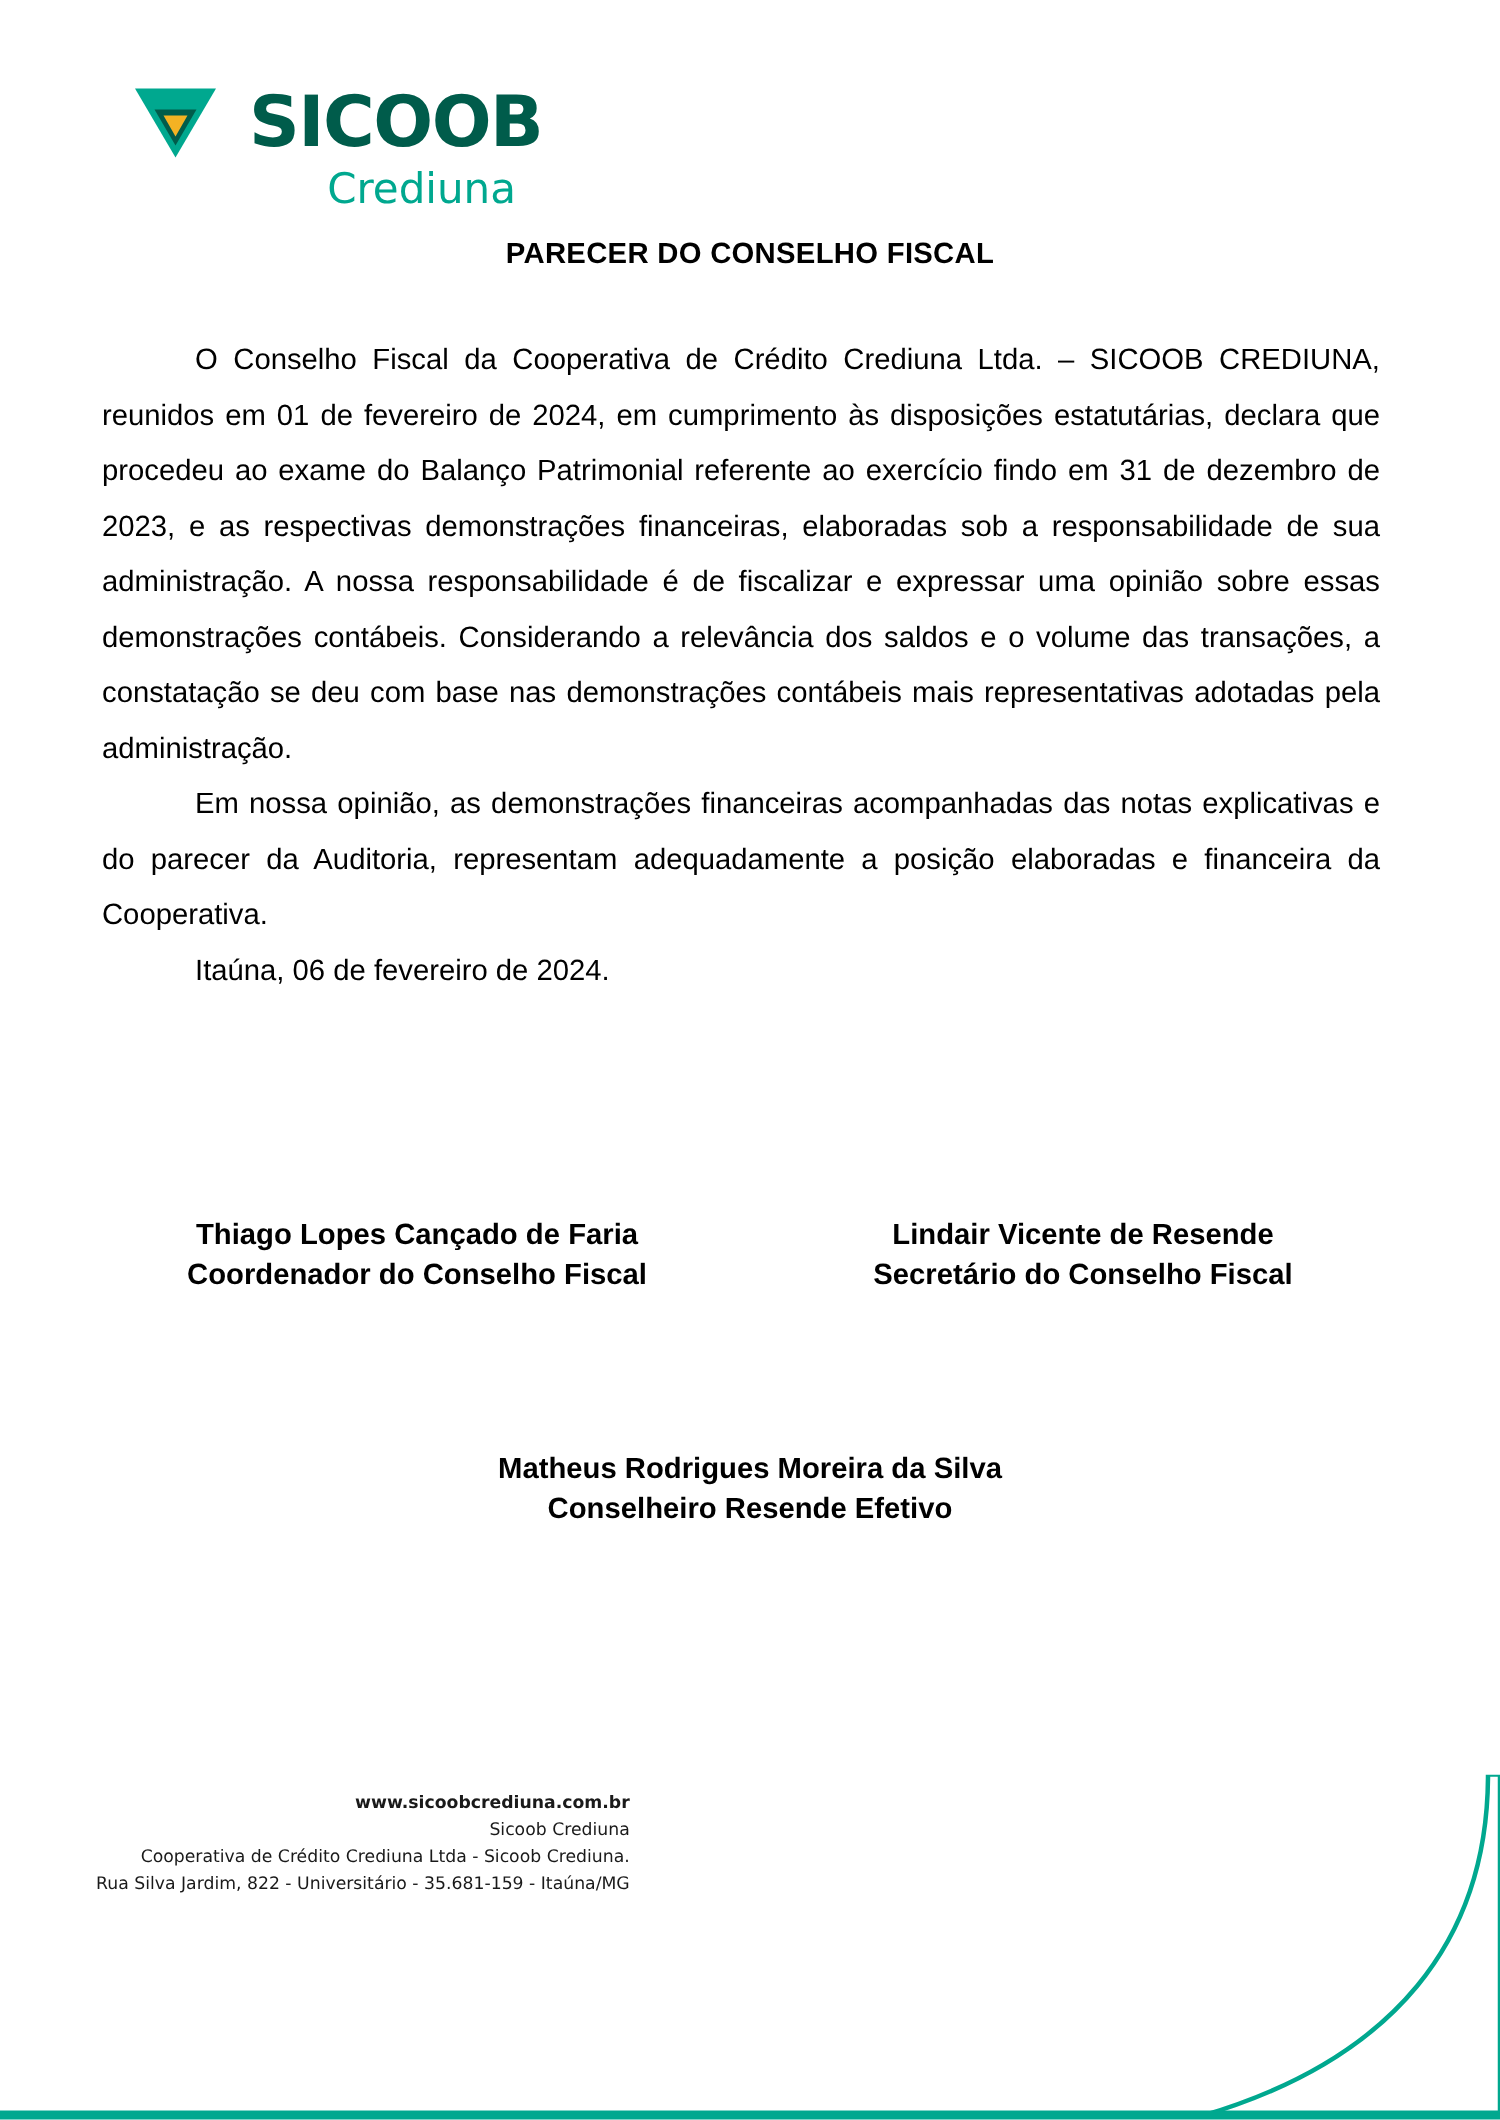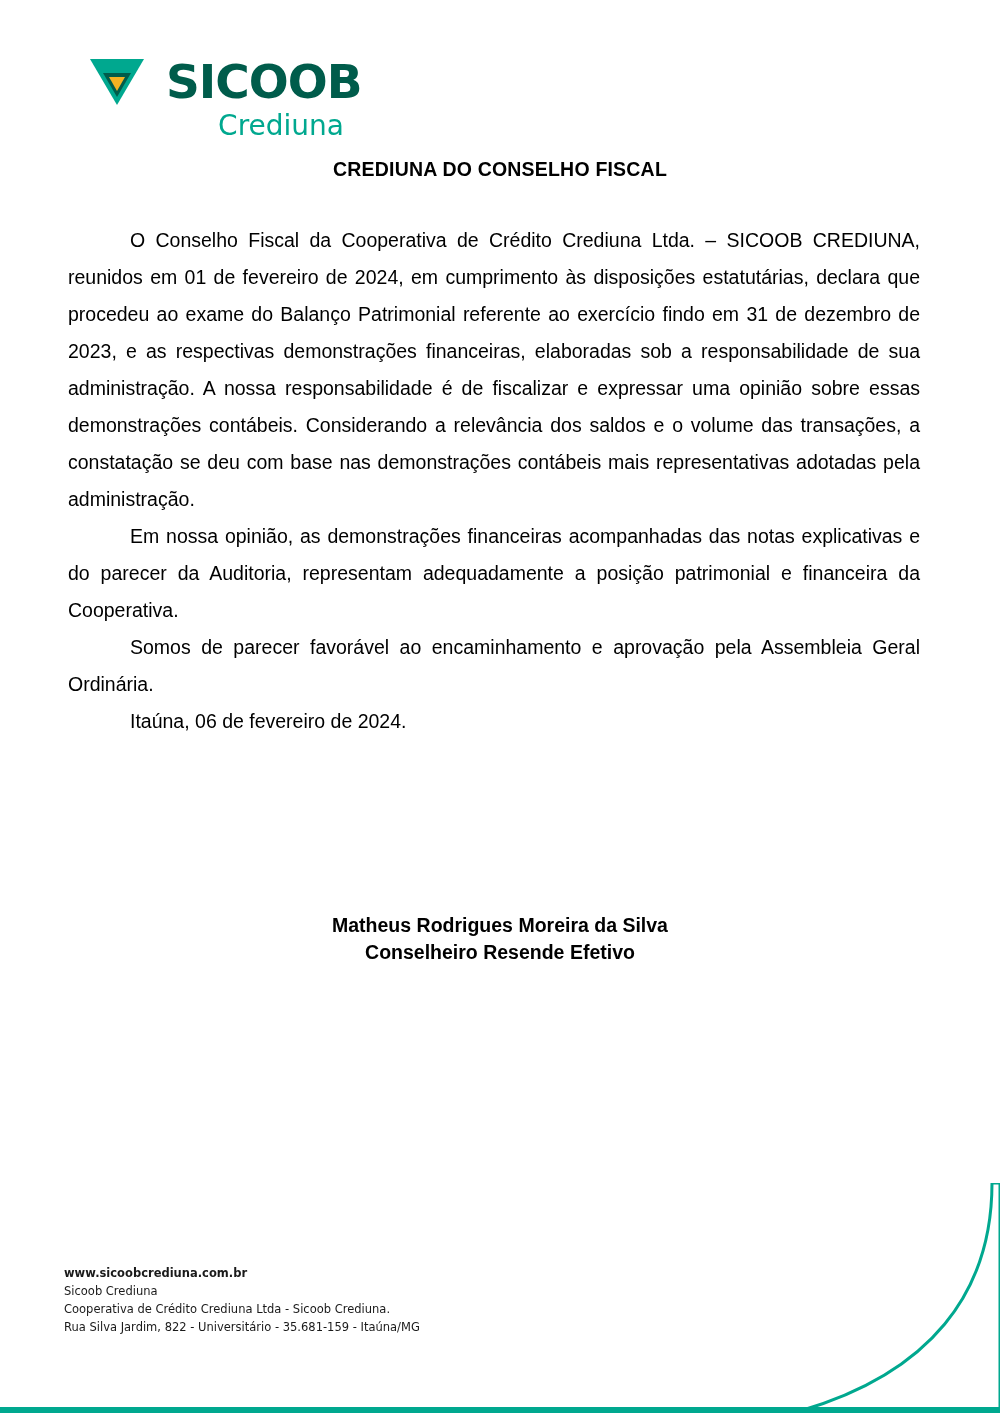--- a/index.html
+++ b/index.html
@@ -114,25 +114,26 @@
   }
   .sig-center {
     margin-top: 102px;
     text-align: center;
   }
 
   
   .footer {
     position: absolute;
     left: 64px;
-    top: 1264px;
+    top: 1192px;
     font-family: "DejaVu Sans", sans-serif;
     font-size: 11.5px;
     line-height: 18px;
     color: #1a1a1a;
+    text-align: right;
   }
   .footer .site {
     font-weight: bold;
   }
   .footer-swoosh {
     position: absolute;
     right: 0;
     bottom: 0;
     width: 240px;
     height: 230px;
@@ -158,30 +159,39 @@
         <polygon points="2,4 56,4 29,50" fill="#00A88F"></polygon>
         <polygon points="15,18 43,18 29,42" fill="#005C4B"></polygon>
         <polygon points="21,22 37,22 29,36" fill="#F4B223"></polygon>
       </svg>
     </span>
     <span class="logo-word">SICOOB</span>
   </div>
   <div class="logo-sub">Crediuna</div>
 </div>
 
-<div class="doc-title">CREDIUNA DO CONSELHO FISCAL</div>
+<div class="doc-title">PARECER DO CONSELHO FISCAL</div>
 
 <div class="content">
   <p class="para">O Conselho Fiscal da Cooperativa de Crédito Crediuna Ltda. – SICOOB CREDIUNA, reunidos em 01 de fevereiro de 2024, em cumprimento às disposições estatutárias, declara que procedeu ao exame do Balanço Patrimonial referente ao exercício findo em 31 de dezembro de 2023, e as respectivas demonstrações financeiras, elaboradas sob a responsabilidade de sua administração. A nossa responsabilidade é de fiscalizar e expressar uma opinião sobre essas demonstrações contábeis. Considerando a relevância dos saldos e o volume das transações, a constatação se deu com base nas demonstrações contábeis mais representativas adotadas pela administração.</p>
-  <p class="para">Em nossa opinião, as demonstrações financeiras acompanhadas das notas explicativas e do parecer da Auditoria, representam adequadamente a posição patrimonial e financeira da Cooperativa.</p>
-  <p class="para">Somos de parecer favorável ao encaminhamento e aprovação pela Assembleia Geral Ordinária.</p>
+  <p class="para">Em nossa opinião, as demonstrações financeiras acompanhadas das notas explicativas e do parecer da Auditoria, representam adequadamente a posição elaboradas e financeira da Cooperativa.</p>
   <p class="para place-date">Itaúna, 06 de fevereiro de 2024.</p>
 </div>
 
 <div class="signatures">
+  <div class="sig-row">
+    <div class="sig-col">
+      <div class="sig-name">Thiago Lopes Cançado de Faria</div>
+      <div class="sig-role">Coordenador do Conselho Fiscal</div>
+    </div>
+    <div class="sig-col">
+      <div class="sig-name">Lindair Vicente de Resende</div>
+      <div class="sig-role">Secretário do Conselho Fiscal</div>
+    </div>
+  </div>
   <div class="sig-center">
     <div class="sig-name">Matheus Rodrigues Moreira da Silva</div>
     <div class="sig-role">Conselheiro Resende Efetivo</div>
   </div>
 </div>
 
 <div class="footer">
   <div class="site">www.sicoobcrediuna.com.br</div>
   <div>Sicoob Crediuna</div>
   <div>Cooperativa de Crédito Crediuna Ltda - Sicoob Crediuna.</div>

